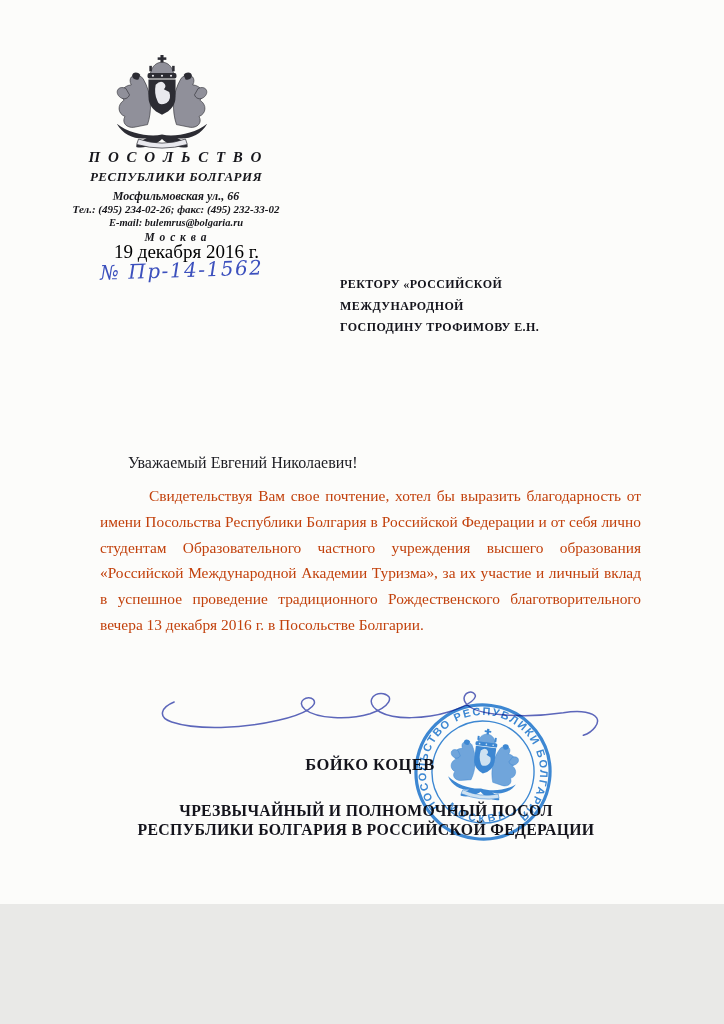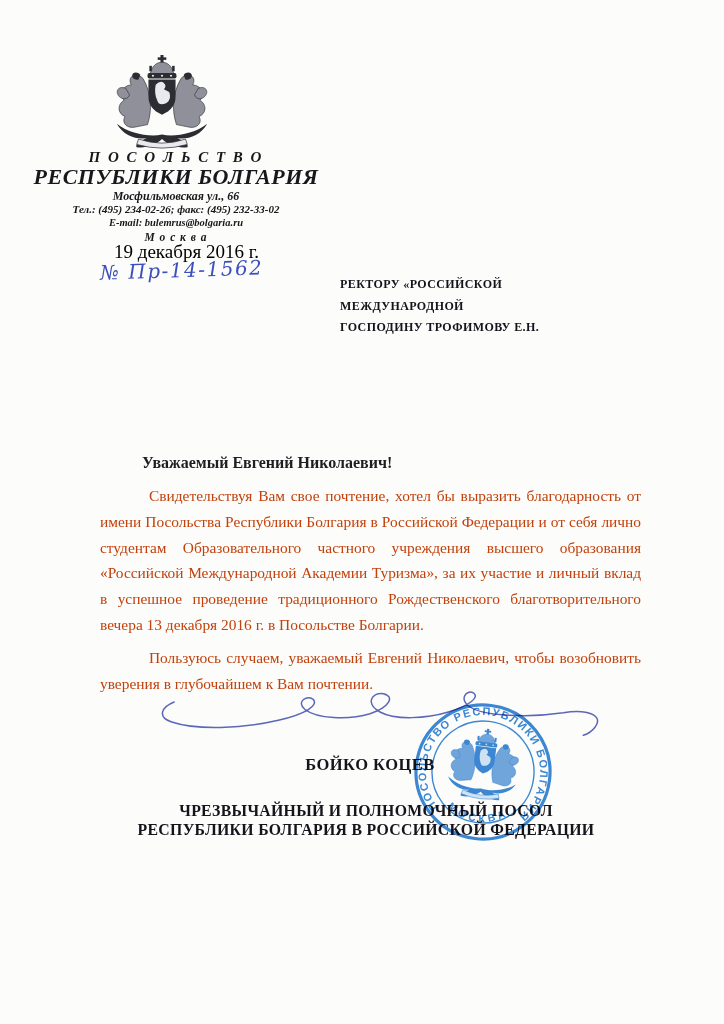--- a/index.html
+++ b/index.html
@@ -1,35 +1,35 @@
 <!DOCTYPE html>
 <html><head>
 <meta charset="utf-8">
 <style>
   html,body{margin:0;padding:0;background:#e9e9e7;}
   .page{
     position:relative;
-    width:724px;height:1024px;
+    width:724px;height:904px;
     margin:0 auto;
     background:#fcfcfa;
     overflow:hidden;
     color:#1d1d23;
     font-family:"Liberation Serif","DejaVu Serif",serif;
   }
   
   .coa-top{
     position:absolute;left:106px;top:55px;width:112px;height:94px;
     --coa-dark:#2c2c33;--coa-mid:#90909a;--coa-light:#e9e9ee;
   }
   .letterhead{
     position:absolute;left:0;top:148px;width:352px;
     text-align:center;font-style:italic;font-weight:bold;color:#17171c;
   }
   .lh-org1{font-size:15px;letter-spacing:2px;line-height:19px;}
-  .lh-org2{font-size:22px;line-height:20px;letter-spacing:.5px;}
+  .lh-org2{font-size:13px;line-height:20px;letter-spacing:.5px;}
   .lh-addr{font-size:12px;line-height:14px;margin-top:2px;}
   .lh-tel{font-size:11px;line-height:13px;}
   .lh-mail{font-size:10.5px;line-height:13px;}
   .lh-city{font-size:11.5px;line-height:14px;letter-spacing:1px;margin-top:1px;}
   .date-line{
     position:absolute;left:114px;top:241px;font-size:19px;color:#000000;
   }
   .ref-number{
     position:absolute;left:100px;top:258px;
     font-size:20px;font-style:italic;letter-spacing:1.5px;
@@ -37,21 +37,21 @@
     font-family:"DejaVu Serif",serif;
   }
   
   .recipient{
     position:absolute;left:340px;top:274px;width:310px;
     font-weight:bold;font-size:12px;line-height:21.5px;
     letter-spacing:.4px;color:#14141c;
   }
   
   .content{position:absolute;left:84px;top:450px;width:557px;}
-  .salutation{font-weight:bold;font-size:16px;margin-left:58px;line-height:26px;}
+  .salutation{font-weight:normal;font-size:16px;margin-left:44px;line-height:26px;}
   .para{
     text-align:justify;text-indent:49px;
     font-size:15.4px;line-height:25.8px;margin:7px 0 0 16px;color:#c2410c;
   }
   
   .signature-svg{position:absolute;left:100px;top:682px;width:560px;height:70px;overflow:visible;}
   .amb-name{
     position:absolute;left:20px;top:755px;width:700px;text-align:center;
     font-weight:bold;font-size:16.5px;letter-spacing:.5px;color:#14141c;
   }
@@ -127,21 +127,20 @@
 
   <div class="recipient">
     <div>РЕКТОРУ «РОССИЙСКОЙ</div>
     <div>МЕЖДУНАРОДНОЙ</div>
     <div>ГОСПОДИНУ ТРОФИМОВУ Е.Н.</div>
   </div>
 
   <div class="content">
     <div class="salutation">Уважаемый Евгений Николаевич!</div>
     <p class="para">Свидетельствуя Вам свое почтение, хотел бы выразить благодарность от имени Посольства Республики Болгария в Российской Федерации и от себя лично студентам Образовательного частного учреждения высшего образования «Российской Международной Академии Туризма», за их участие и личный вклад в успешное проведение традиционного Рождественского благотворительного вечера 13 декабря 2016 г. в Посольстве Болгарии.</p>
-    <p class="para">Пользуюсь случаем, уважаемый Евгений Николаевич, чтобы возобновить уверения в глубочайшем к Вам почтении.</p>
   </div>
 
   <svg class="signature-svg" viewBox="0 -12 560 84">
     <path class="sig-path" d="M33,12 C18,18 12,30 30,36 C60,46 115,44 158,34 C192,26 206,16 200,9 C194,3 178,11 190,21 C204,32 242,34 268,26 C292,18 298,5 284,2 C270,0 262,14 280,24 C298,34 336,32 362,24 C388,16 400,6 392,1 C384,-3 374,8 388,18 C404,29 460,31 500,25 C522,21 536,25 540,31 C544,37 536,48 524,52"></path>
   </svg>
 
   <div class="amb-name">БОЙКО КОЦЕВ</div>
   <div class="amb-title">
     <div>ЧРЕЗВЫЧАЙНЫЙ И ПОЛНОМОЧНЫЙ ПОСОЛ</div>
     <div>РЕСПУБЛИКИ БОЛГАРИЯ В РОССИЙСКОЙ ФЕДЕРАЦИИ</div>

